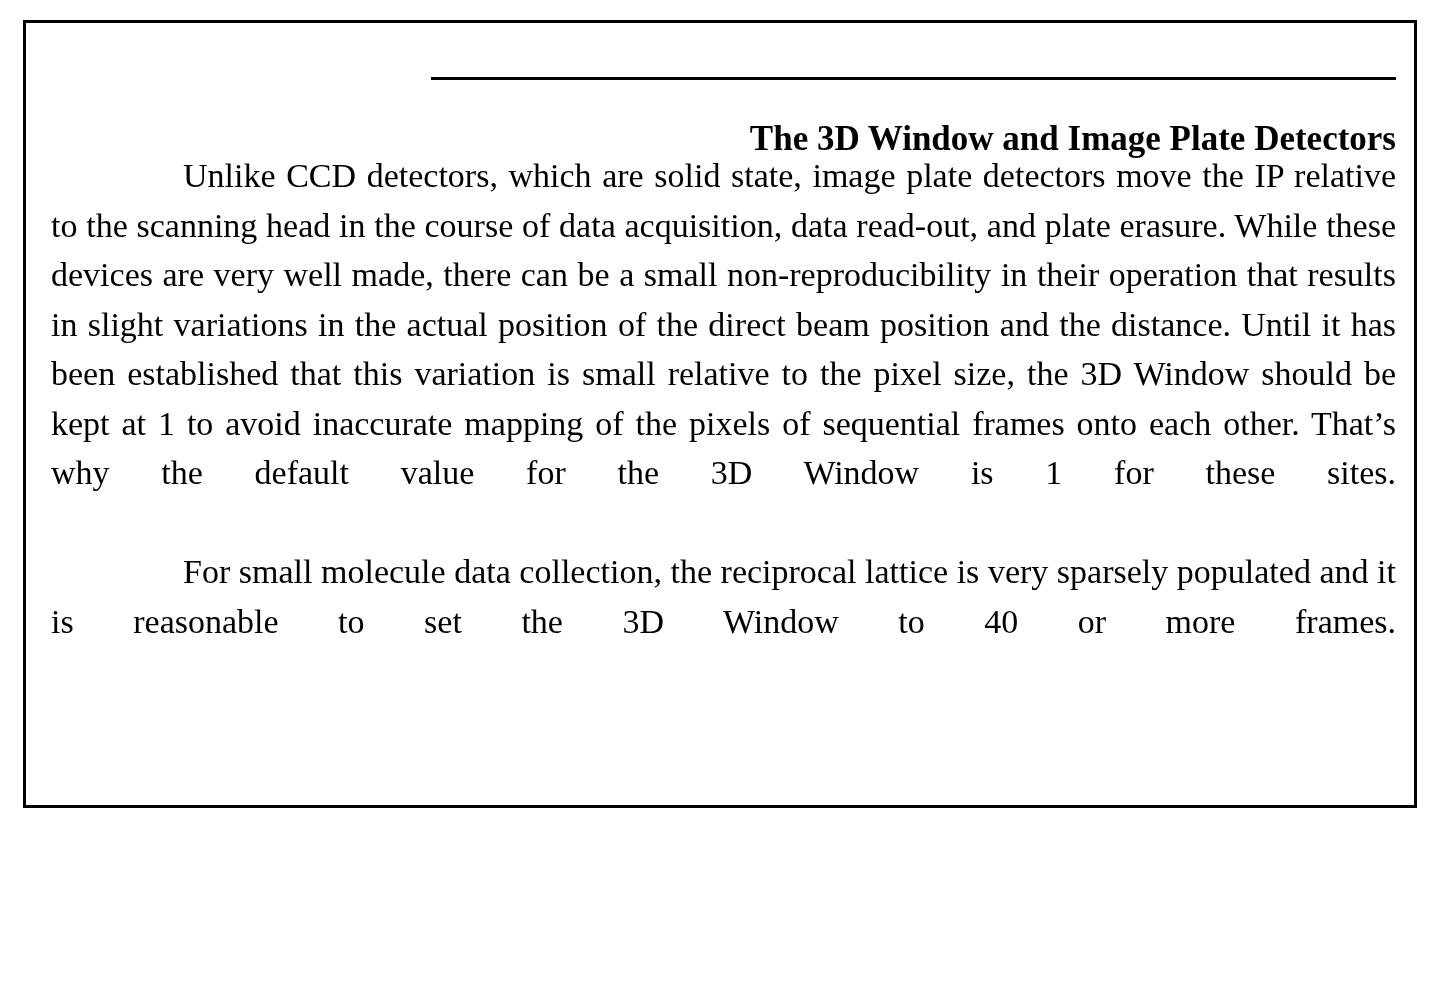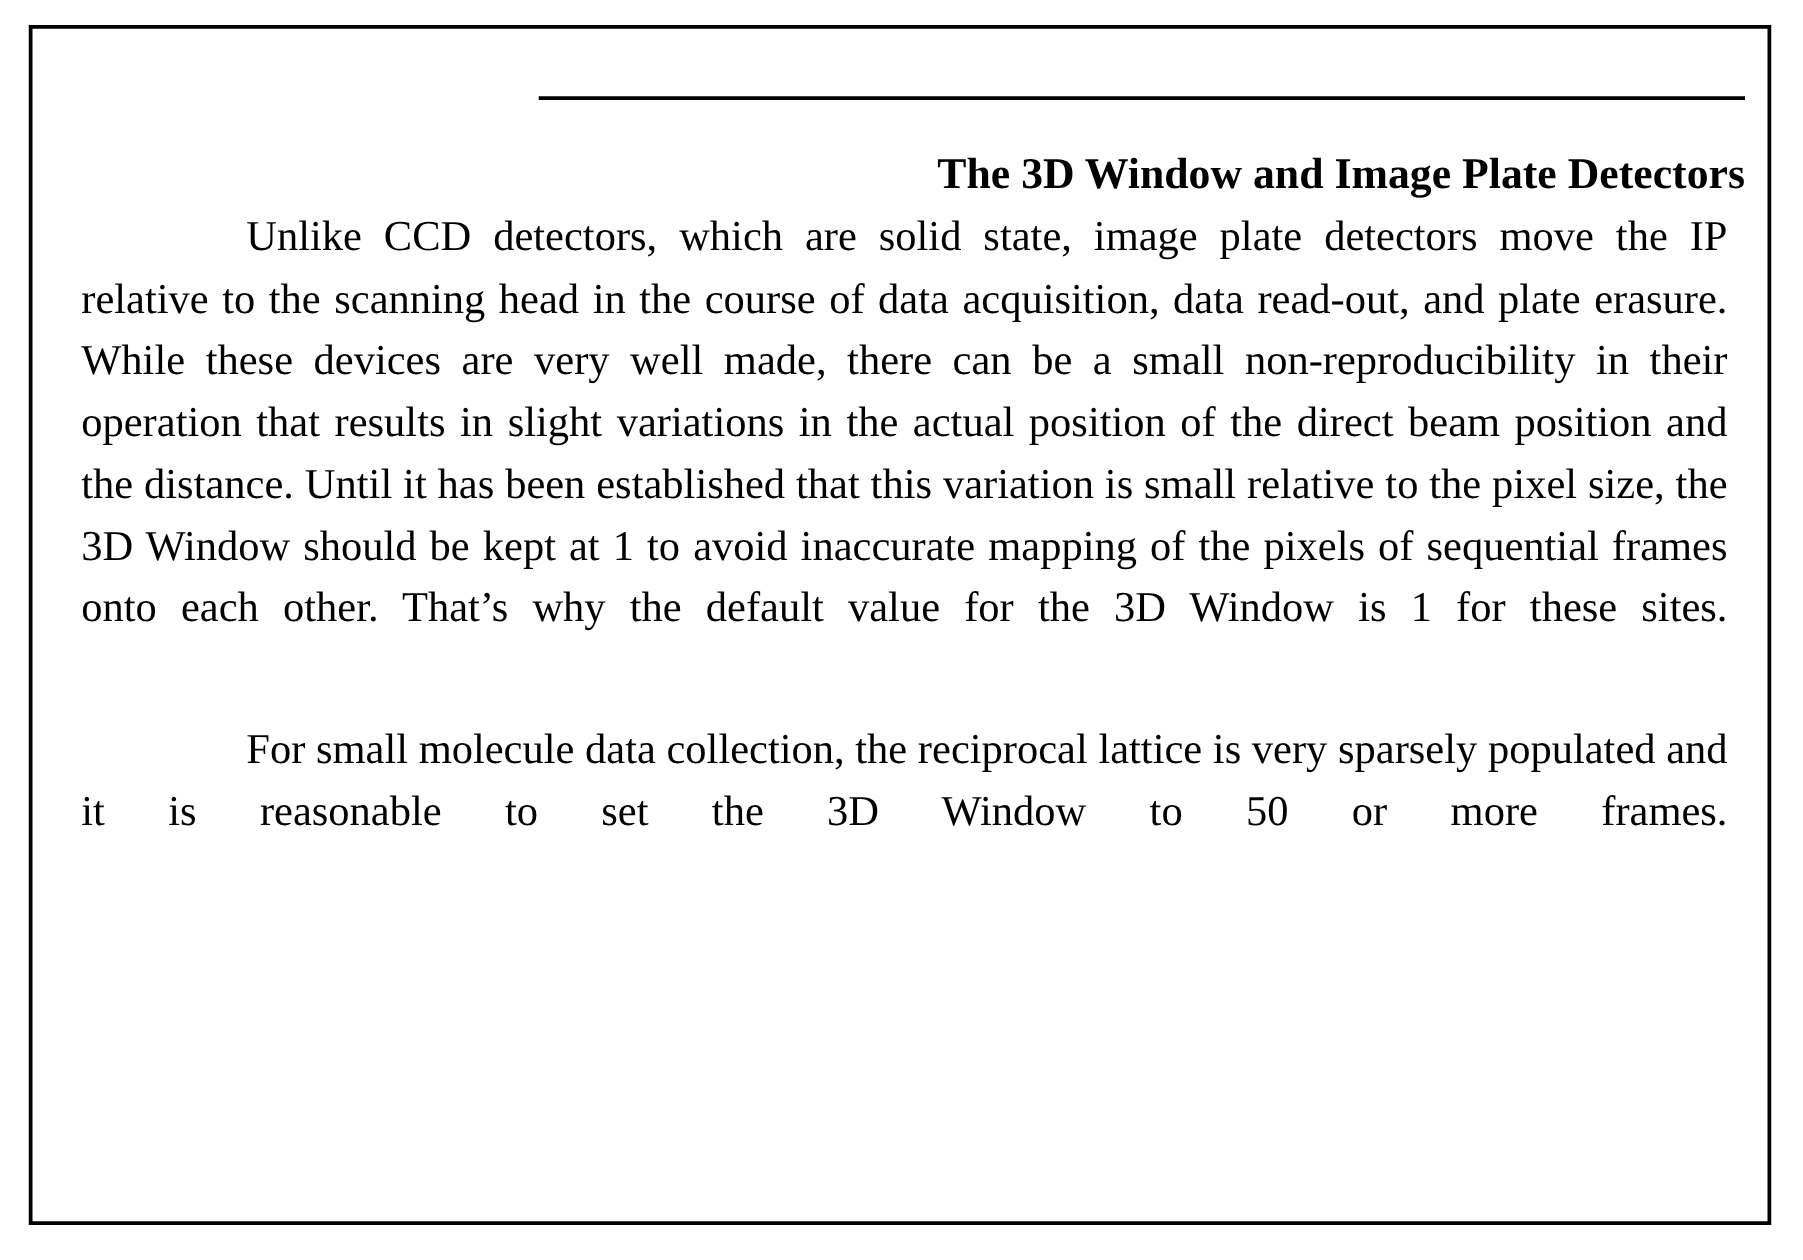--- a/index.html
+++ b/index.html
@@ -15,21 +15,21 @@
     color: #000000;
     overflow: hidden;
   }
 
   
   .page-frame {
     position: absolute;
     left: 23px;
     top: 20px;
     width: 1394px;
-    height: 960px;
+    height: 788px;
     border: 3px solid #000000;
     box-sizing: border-box;
     background: #ffffff;
   }
 
   
   .content {
     position: absolute;
     left: 25px;     
     top: 0px;
@@ -61,21 +61,21 @@
   }
 
   .body-text {
     position: absolute;
     left: 0;
     top: 128px;
     width: 1345px;
   }
 
   p.para {
-    margin: 14px;
+    margin: 0;
     padding: 0;
     font-size: 34px;
     line-height: 49.5px;
     text-align: justify;
     text-justify: inter-word;
     text-indent: 132px;
     hyphens: none;
     -webkit-hyphens: none;
     word-spacing: 0px;
   }
@@ -91,17 +91,17 @@
 
 <div class="page-frame">
   <div class="content">
 
     <div class="head-rule"></div>
 
     <h1 class="section-title">The 3D Window and Image Plate Detectors</h1>
 
     <div class="body-text">
       <p class="para">Unlike CCD detectors, which are solid state, image plate detectors move the IP relative to the scanning head in the course of data acquisition, data read-out, and plate erasure. While these devices are very well made, there can be a small non-reproducibility in their operation that results in slight variations in the actual position of the direct beam position and the distance. Until it has been established that this variation is small relative to the pixel size, the 3D Window should be kept at 1 to avoid inaccurate mapping of the pixels of sequential frames onto each other. That’s why the default value for the 3D Window is 1 for these sites.</p>
-      <p class="para">For small molecule data collection, the reciprocal lattice is very sparsely populated and it is reasonable to set the 3D Window to 50 or more frames.</p>
+      <p class="para">For small molecule data collection, the reciprocal lattice is very sparsely populated and it is reasonable to set the 3D Window to 40 or more frames.</p>
     </div>
 
   </div>
 </div>
 
 </body></html>

